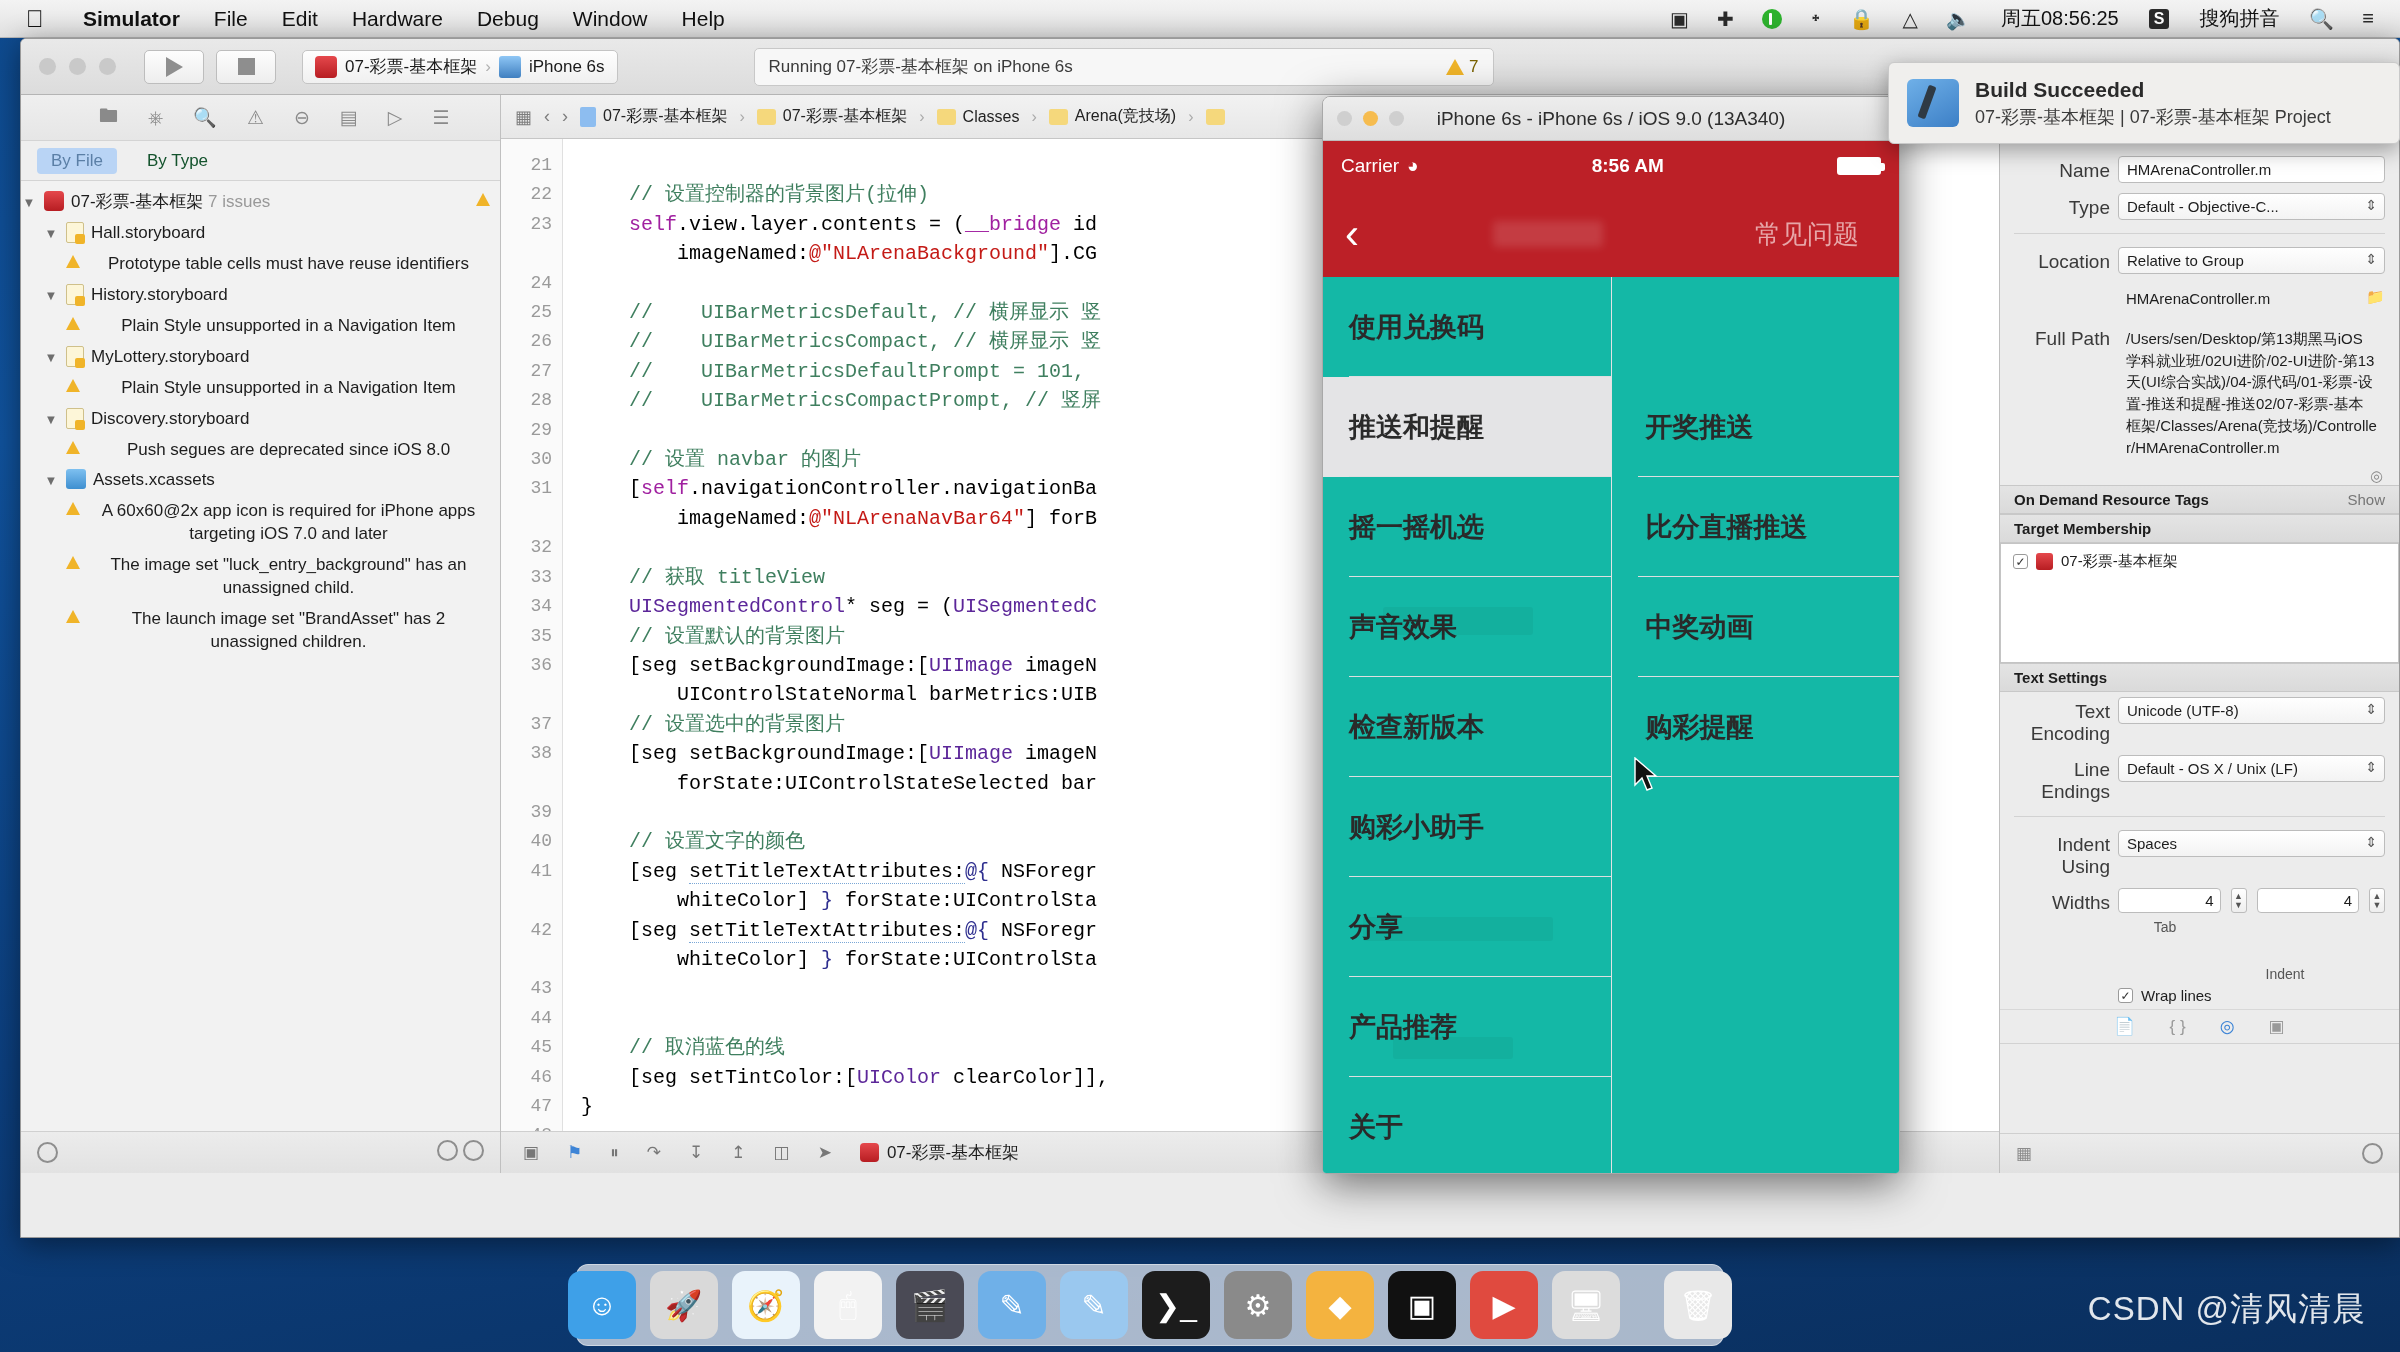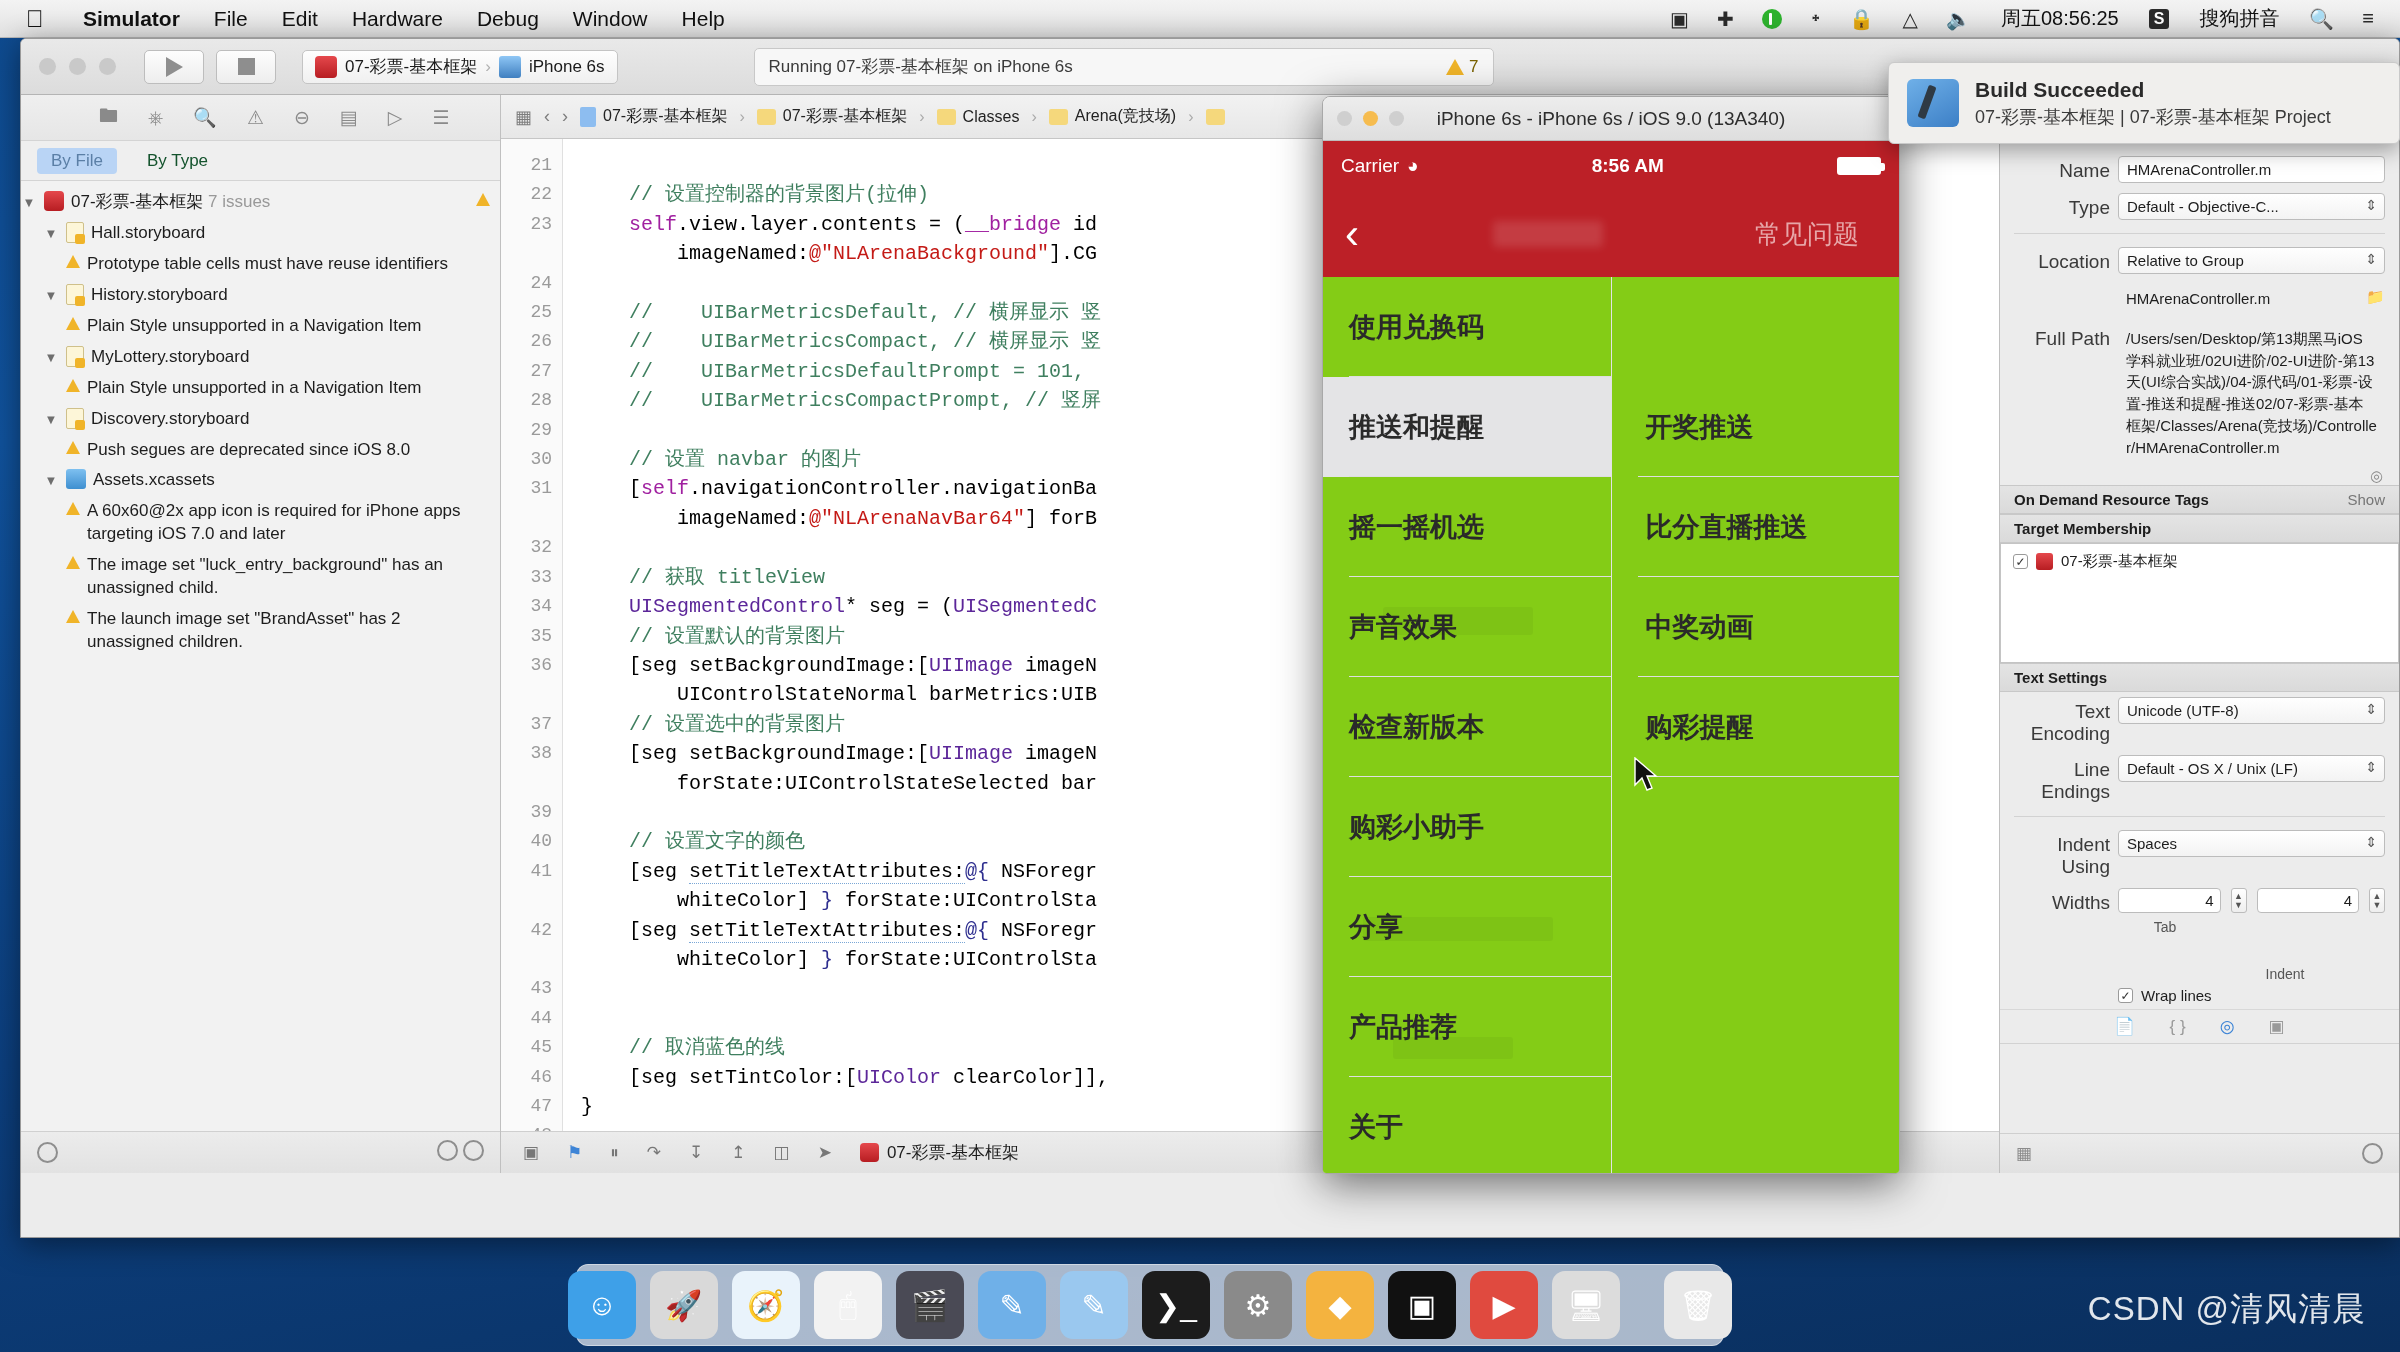--- a/index.html
+++ b/index.html
@@ -89,21 +89,21 @@
   .seg.active { background:#b9d4f5; color:#5b7fa6; }
   .nav-tree { flex:1; overflow:hidden; padding-top:6px; font-size:17px; color:#1d1d1d; background:#f2f2f2;}
   .row { display:flex; align-items:flex-start; gap:7px; padding: 4px 10px 4px 0; line-height:1.35; }
   .row .tw { width:16px; color:#6e6e6e; font-size:13px; flex:none; text-align:center; padding-top:3px;}
   .row .txt { flex:1; }
   .row .issues { color:#999; }
   .ic-file { width:18px;height:21px;background:#fdf6d8;border:1px solid #cfc08a;border-radius:2px;flex:none; position:relative;}
   .ic-file::after{content:"";position:absolute;right:-2px;bottom:-2px;width:10px;height:10px;background:#f0b429;border-radius:2px;}
   .ic-assets{width:20px;height:20px;background:linear-gradient(180deg,#7ec0f0,#3e8fd0);border-radius:3px;flex:none;}
   .warn-mini{flex:none;margin-top:2px;}
-  .indent1{padding-left:22px;} .indent2{padding-left:22px;}
+  .indent1{padding-left:22px;} .indent2{padding-left:22px;text-align:center;}
   .nav-footer { height: 42px; border-top:1px solid #d0d0d0; background:linear-gradient(180deg,#ececec,#e2e2e2); display:flex;align-items:center;justify-content:space-between;padding:0 16px;color:#8b8b8b;font-size:17px;}
   .circ{width:21px;height:21px;border:2px solid #8e8e8e;border-radius:50%;display:inline-block;}
 
   
   .editor { flex:1; display:flex; flex-direction:column; background:#fff; min-width:0; }
   .jumpbar { height: 44px; background:linear-gradient(180deg,#f2f2f2,#e7e7e7); border-bottom:1px solid #c6c6c6; display:flex; align-items:center; gap:12px; padding:0 14px; font-size:16px; color:#222; overflow:hidden; white-space:nowrap;}
   .jb-ic{color:#7d7d7d;font-size:18px;}
   .crumb{display:flex;align-items:center;gap:7px;}
   .folder{width:19px;height:16px;background:#f5d87c;border-radius:2px 3px 3px 3px;display:inline-block;}
   .bluefile{width:16px;height:20px;background:#8dbdf0;border-radius:2px;display:inline-block;}
@@ -154,21 +154,21 @@
   .sim-title .tl i.y{background:#f6bc4f;}
   .sim-title .ttxt{position:absolute;left:0;right:0;text-align:center;font-size:19px;color:#2d2d2d;}
   .sim-status{height:50px;background:#bc2027;display:flex;align-items:center;padding:0 18px;color:#fff;font-size:19px;}
   .sim-status .mid{flex:1;text-align:center;font-weight:bold;}
   .batt{width:44px;height:18px;border:2px solid #fff;border-radius:3px;background:#fff;position:relative;}
   .batt::after{content:"";position:absolute;right:-6px;top:4px;width:4px;height:8px;background:#fff;border-radius:0 2px 2px 0;}
   .sim-nav{height:86px;background:#bc2027;display:flex;align-items:center;padding:0 22px;color:#fff;position:relative;}
   .sim-nav .back{font-size:42px;line-height:1;font-weight:200;}
   .sim-nav .navtitle{position:absolute;right:40px;font-size:26px;color:#e7a6a8;filter:blur(0.6px);}
   .sim-nav .blurblk{position:absolute;left:170px;width:110px;height:26px;background:rgba(255,255,255,.13);border-radius:3px;filter:blur(4px);}
-  .sim-content{height:898px;background:#84cc16;display:flex;position:relative;}
+  .sim-content{height:898px;background:#14b8a6;display:flex;position:relative;}
   .sim-col{flex:1;position:relative;}
   .sim-col.left{border-right:1px solid #e2e2e4;}
   .simrow{height:100px;display:flex;align-items:center;padding-left:26px;font-size:27px;color:#2a2a2a;font-weight:bold;position:relative;}
   .simrow.hl{background:#e4e4e6;}
   .simrow .divider{position:absolute;left:26px;right:0;bottom:0;height:1px;background:#dedee0;}
   .ghost{position:absolute;background:rgba(0,0,0,.045);border-radius:3px;}
   .cursor{position:absolute;left:300px;top:560px;width:0;height:0;z-index:30;}
   .cursor svg{display:block;}
 
   

